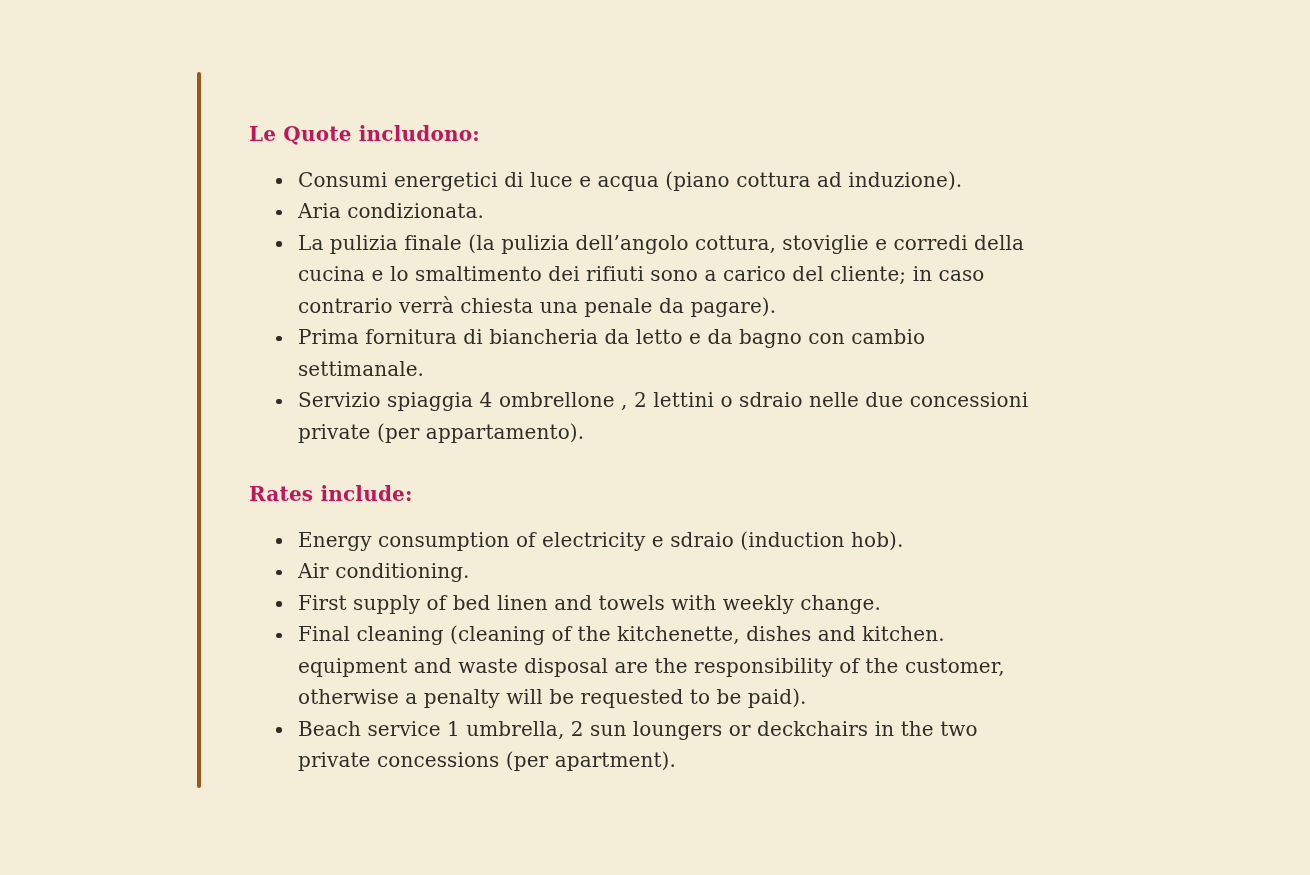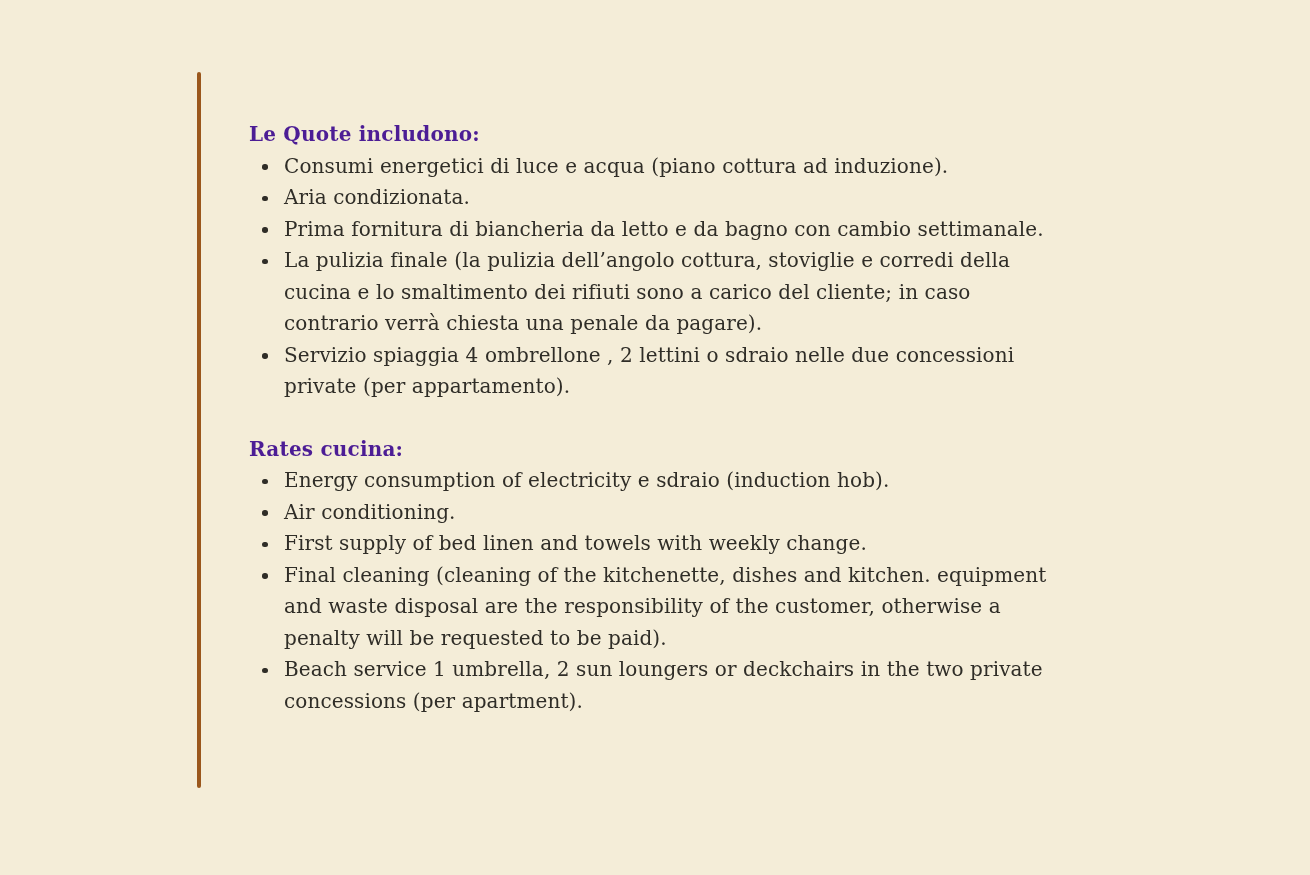--- a/index.html
+++ b/index.html
@@ -37,27 +37,27 @@
   }
 
   .section + .section {
     margin-top: 31px;
   }
 
   .section-heading {
     font-weight: bold;
     font-size: 20px;
     line-height: 31.5px;
-    color: #4c1d95;
+    color: #be185d;
     letter-spacing: 0.2px;
   }
 
   .bullet-list {
     list-style: none;
-    margin: 0;
+    margin: 14px;
     padding: 0;
   }
 
   .bullet-list li {
     position: relative;
     padding-left: 35px;
     letter-spacing: 0.1px;
   }
 
   .bullet-list li::before {
@@ -76,28 +76,28 @@
 
 <div class="accent-line"></div>
 
 <div class="content">
 
   <div class="section">
     <div class="section-heading">Le Quote includono:</div>
     <ul class="bullet-list">
       <li>Consumi energetici di luce e acqua (piano cottura ad induzione).</li>
       <li>Aria condizionata.</li>
+      <li>La pulizia finale (la pulizia dell’angolo cottura, stoviglie e corredi della cucina e lo smaltimento dei rifiuti sono a carico del cliente; in caso contrario verrà chiesta una penale da pagare).</li>
       <li>Prima fornitura di biancheria da letto e da bagno con cambio settimanale.</li>
-      <li>La pulizia finale (la pulizia dell’angolo cottura, stoviglie e corredi della cucina e lo smaltimento dei rifiuti sono a carico del cliente; in caso contrario verrà chiesta una penale da pagare).</li>
       <li>Servizio spiaggia 4 ombrellone , 2 lettini o sdraio nelle due concessioni private (per appartamento).</li>
     </ul>
   </div>
 
   <div class="section">
-    <div class="section-heading">Rates cucina:</div>
+    <div class="section-heading">Rates include:</div>
     <ul class="bullet-list">
       <li>Energy consumption of electricity e sdraio (induction hob).</li>
       <li>Air conditioning.</li>
       <li>First supply of bed linen and towels with weekly change.</li>
       <li>Final cleaning (cleaning of the kitchenette, dishes and kitchen. equipment and waste disposal are the responsibility of the customer, otherwise a penalty will be requested to be paid).</li>
       <li>Beach service 1 umbrella, 2 sun loungers or deckchairs in the two private concessions (per apartment).</li>
     </ul>
   </div>
 
 </div>

